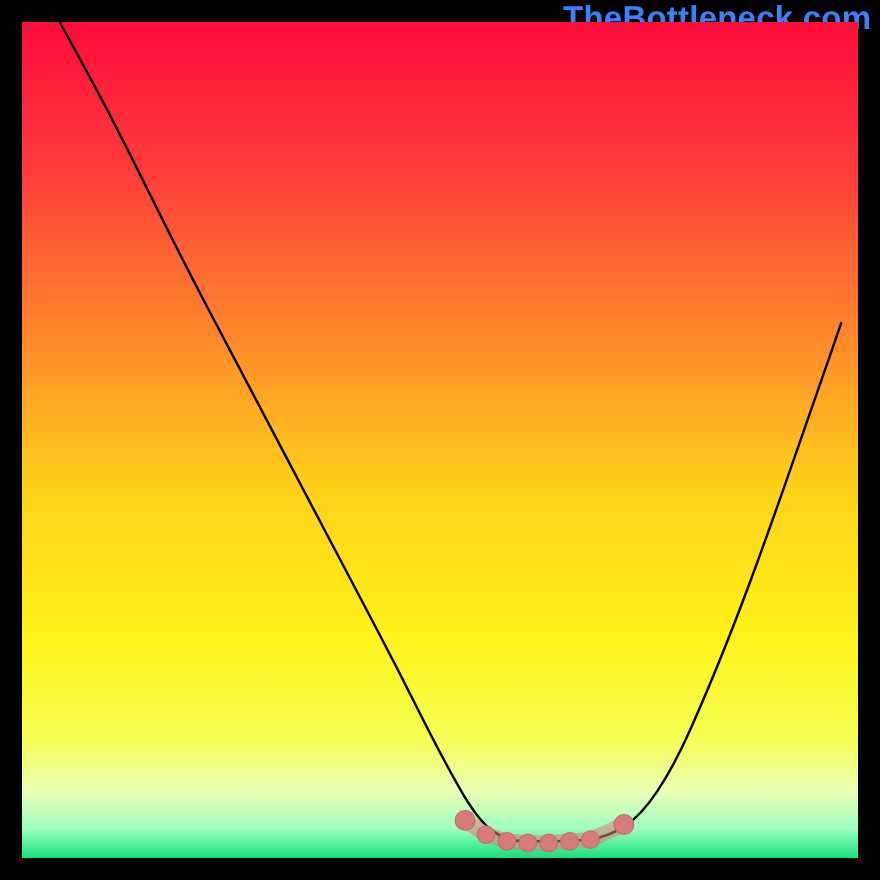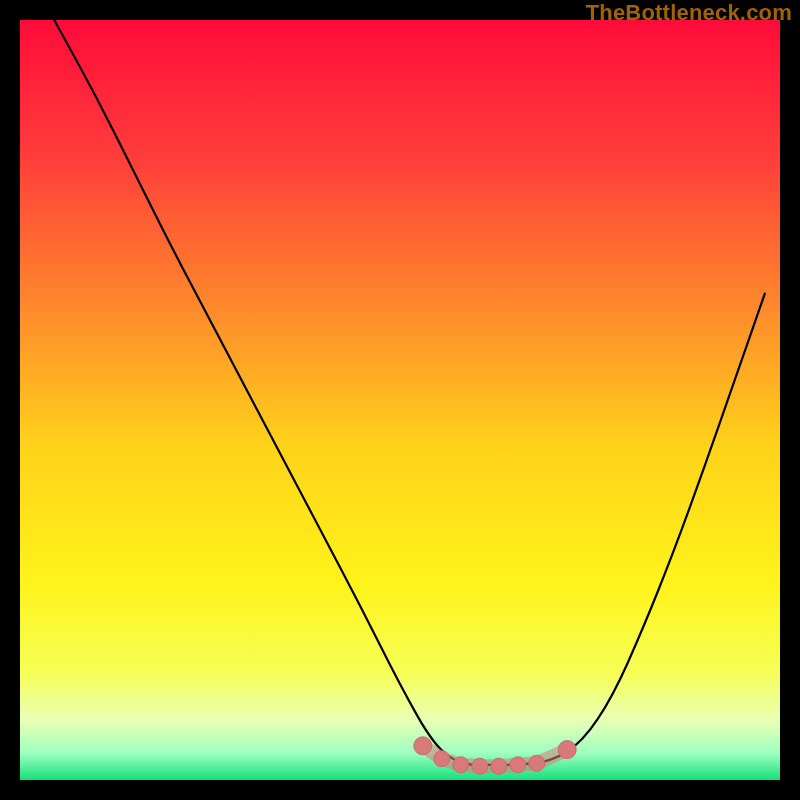--- a/index.html
+++ b/index.html
@@ -23,23 +23,23 @@
     position: absolute;
     left: 0;
     top: 0;
     width: 760px;
     height: 760px;
   }
   .attribution {
     position: absolute;
     top: 0;
     right: 8px;
-    font-size: 22px;
+    font-size: 30px;
     font-weight: 600;
-    color: #a16207;
+    color: #3b82f6;
     letter-spacing: 0.2px;
   }
   svg {
     display: block;
   }
 </style>
 </head>
 <body>
 
 <div class="attribution">TheBottleneck.com</div>

